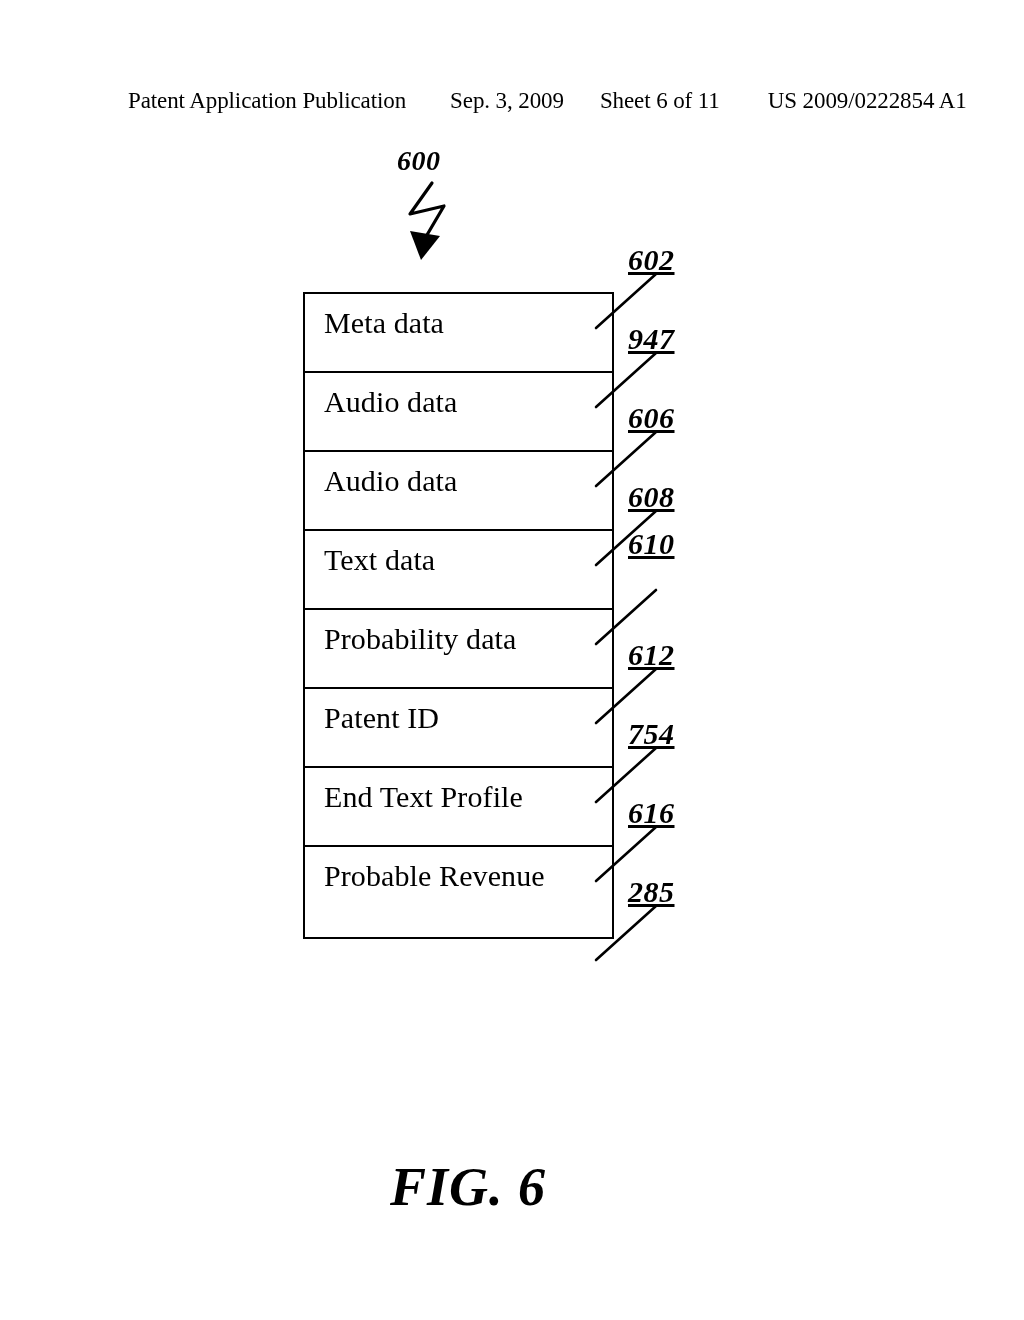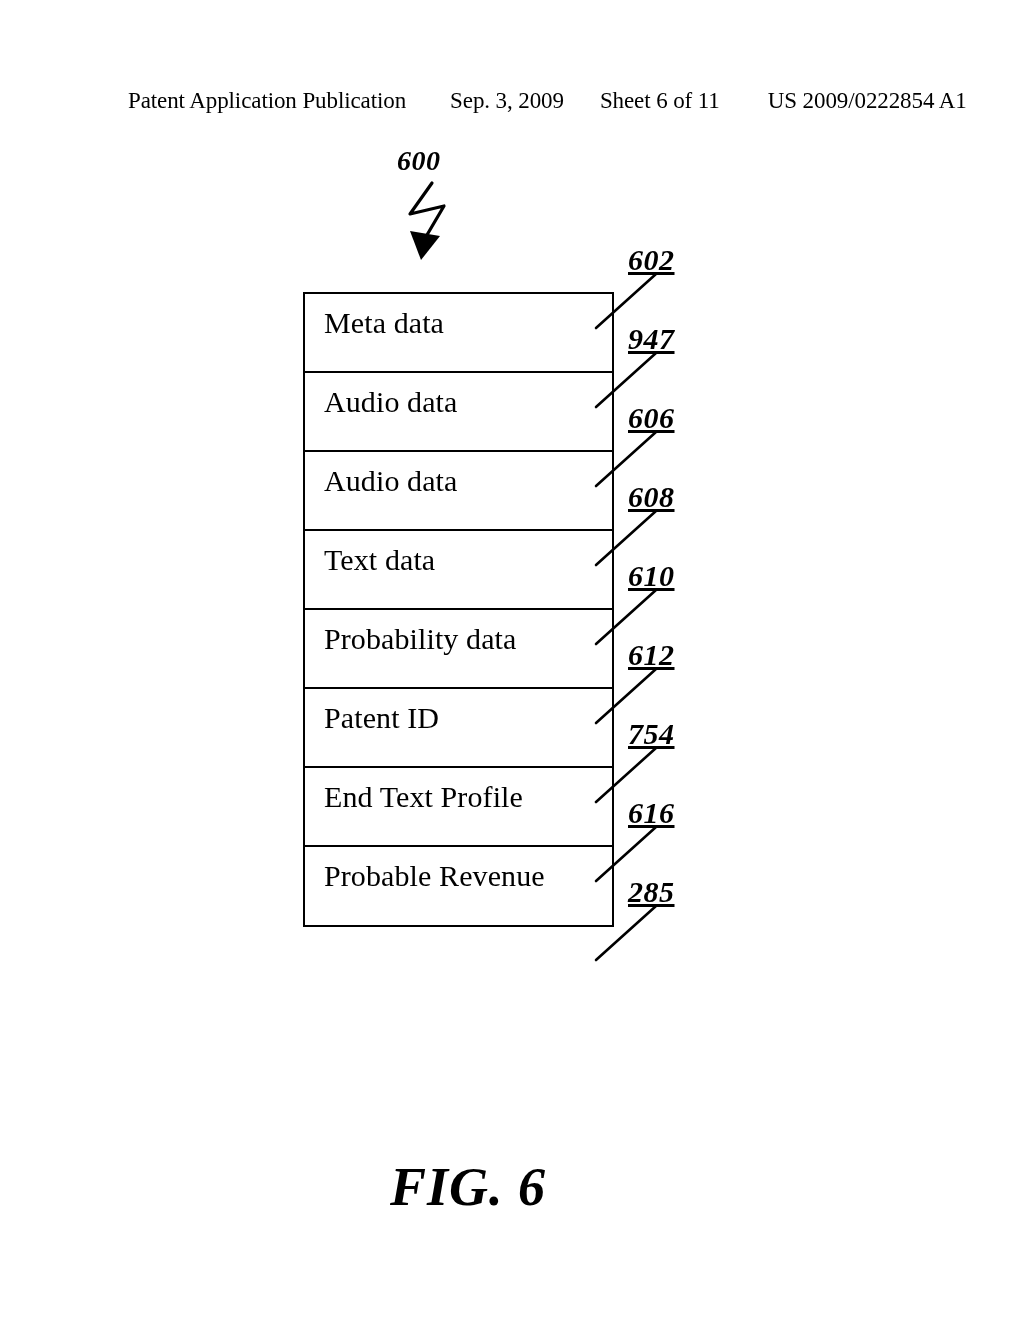--- a/index.html
+++ b/index.html
@@ -57,21 +57,21 @@
   }
   .block-row {
     height: 79px;
     box-sizing: border-box;
     border-bottom: 2.5px solid #000;
     position: relative;
     background: #fff;
   }
   .block-row:last-child {
     border-bottom: none;
-    height: 78px;
+    height: 90px;
   }
   .block-label {
     position: absolute;
     left: 19px;
     top: 12px;
     font-size: 30px;
     line-height: 34px;
     font-weight: normal;
     white-space: nowrap;
     letter-spacing: 0.1px;
@@ -183,18 +183,18 @@
         <line x1="596" y1="881" x2="656" y2="827" stroke="#000" stroke-width="2.6" stroke-linecap="round"></line>
         <line x1="596" y1="960" x2="656" y2="906" stroke="#000" stroke-width="2.6" stroke-linecap="round"></line>
       </g>
   </svg>
 
   <div id="fig-caption">FIG. 6</div>
 <div class="ref-num" style="left: 628px; top: 245px;">602</div>
     <div class="ref-num" style="left: 628px; top: 324px;">947</div>
     <div class="ref-num" style="left: 628px; top: 403px;">606</div>
     <div class="ref-num" style="left: 628px; top: 482px;">608</div>
-    <div class="ref-num" style="left: 628px; top: 561px;">610</div>
+    <div class="ref-num" style="left: 628px; top: 529px;">610</div>
     <div class="ref-num" style="left: 628px; top: 640px;">612</div>
     <div class="ref-num" style="left: 628px; top: 719px;">754</div>
     <div class="ref-num" style="left: 628px; top: 798px;">616</div>
     <div class="ref-num" style="left: 628px; top: 877px;">285</div>
   </div>
 
 </body></html>

